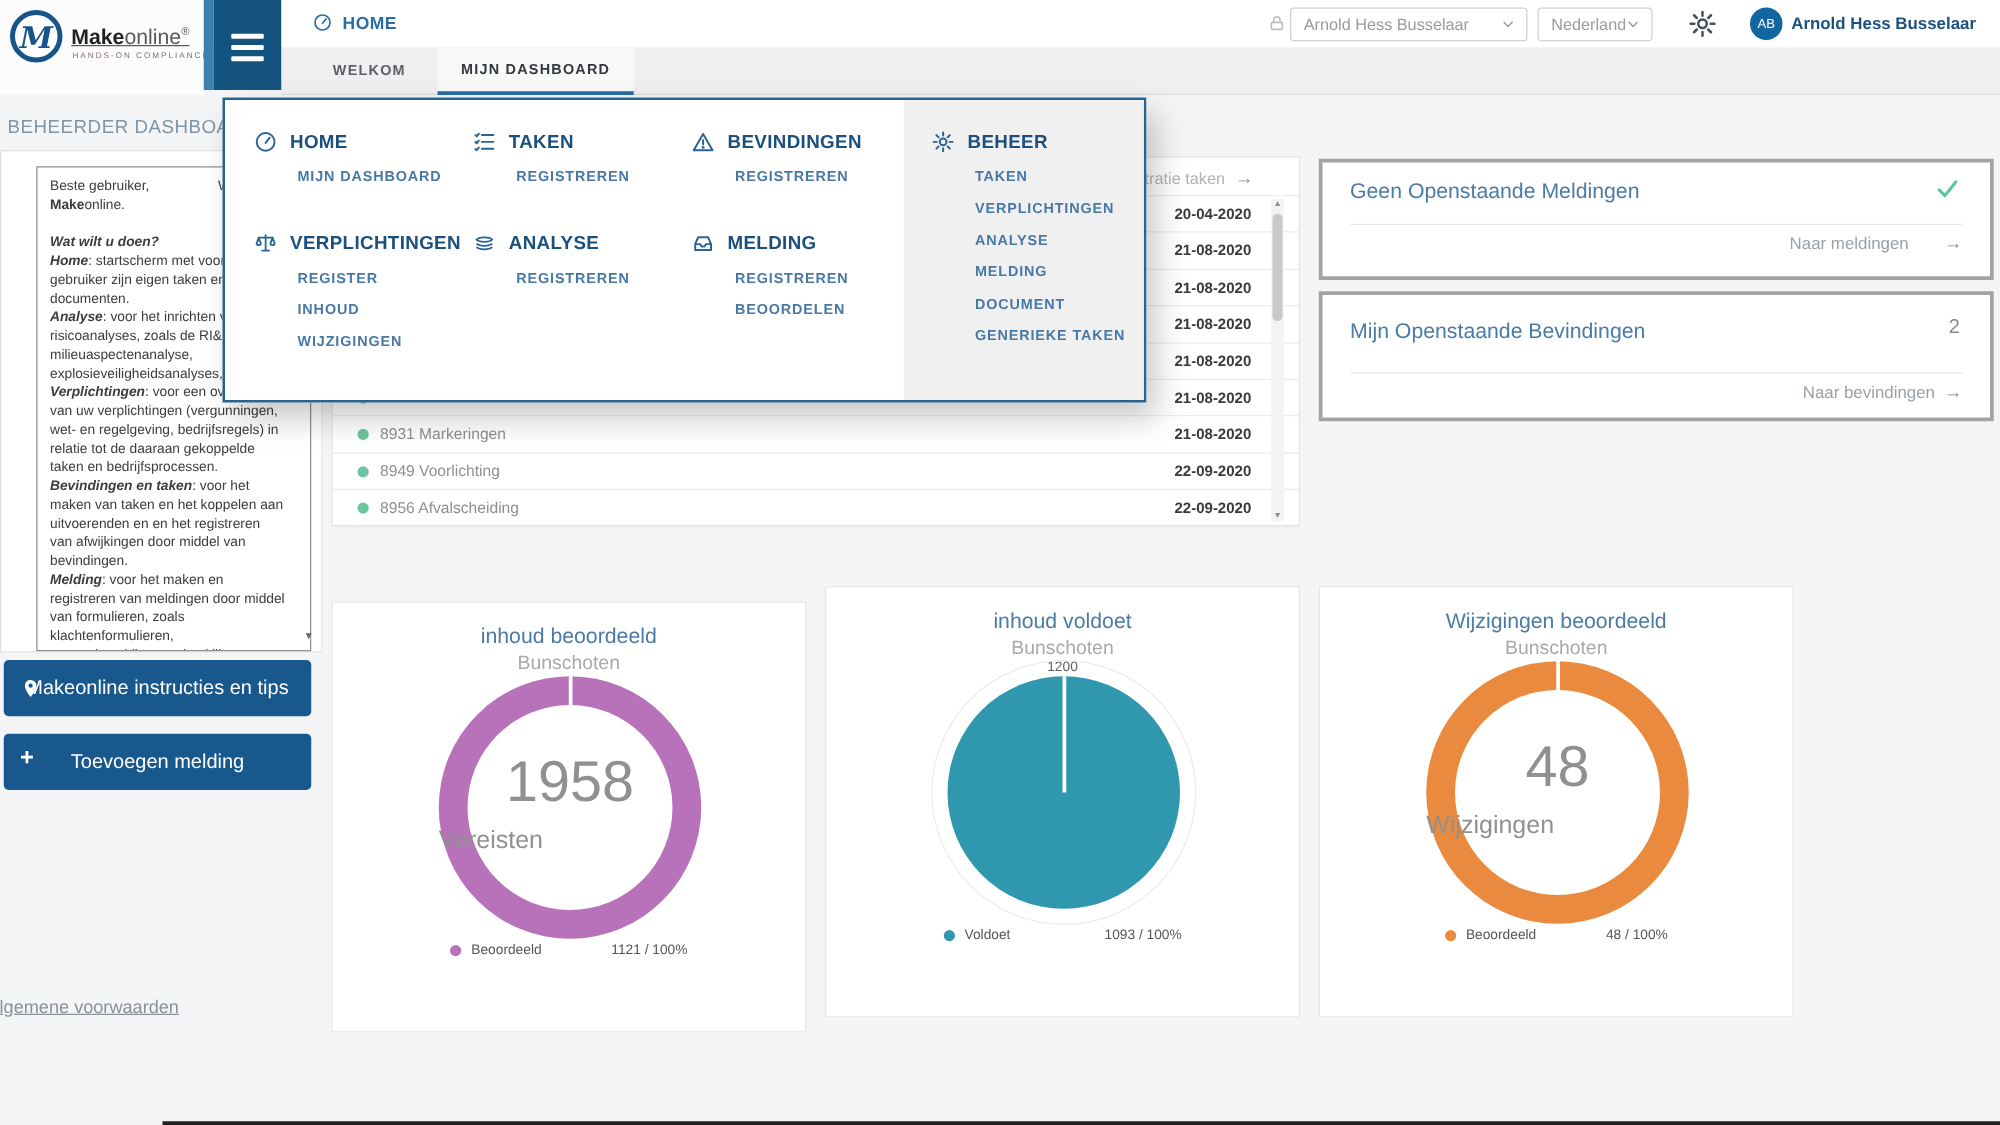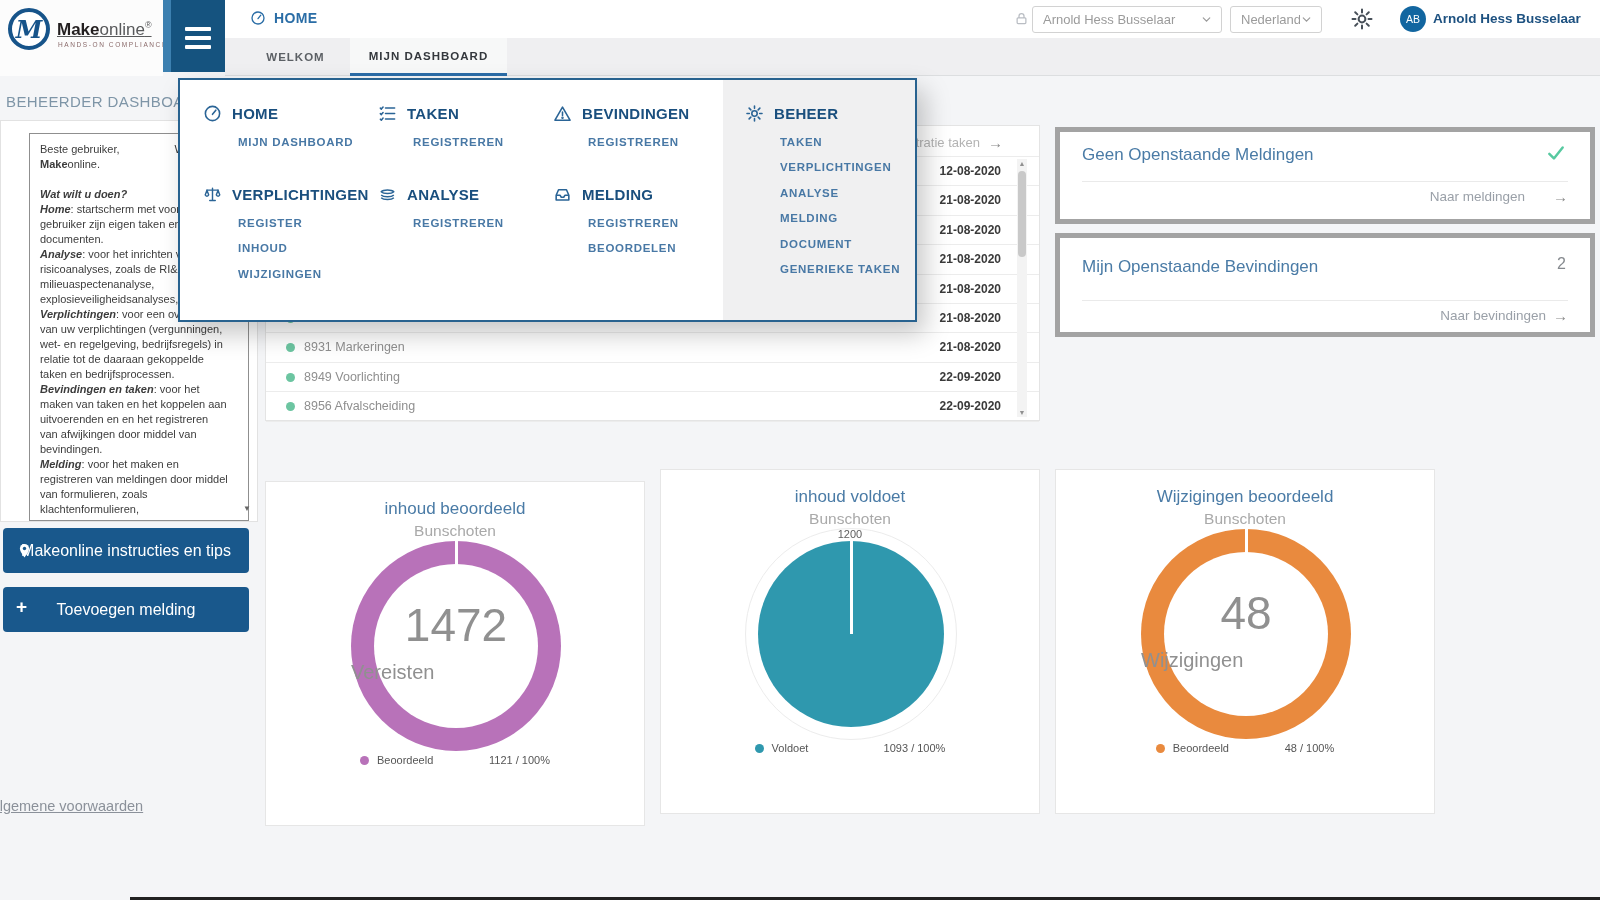--- a/index.html
+++ b/index.html
@@ -86,21 +86,21 @@
   .task-dot { position:absolute; left:20px; top:10px; width:9px; height:9px; border-radius:50%; background:#6cc5a1; }
   .task-label { position:absolute; left:38px; top:7px; font-size:12.5px; color:#8f8f8f; }
   .task-date { position:absolute; right:38px; top:7px; font-size:12px; font-weight:bold; color:#3a3a3a; }
   .tasks-scrollbar { position:absolute; right:12px; top:33px; width:10px; height:258px; background:#f3f3f3; }
   .tasks-scrollbar .sb-up, .tasks-scrollbar .sb-down { position:absolute; left:0; width:10px; font-size:7px; color:#909090; text-align:center; }
   .sb-up { top:1px; } .sb-up::before { content:"\25B2"; }
   .sb-down { bottom:1px; } .sb-down::before { content:"\25BC"; }
   .sb-thumb { position:absolute; left:1px; top:12px; width:8px; height:86px; background:#c9c9c9; border-radius:4px; }
 
   
-  .status-card { left:1055px; width:540px; background:#fff; border:5px solid #a3a3a3; z-index:4; }
+  .status-card { left:1055px; width:540px; background:#fff; border:3px solid #a3a3a3; z-index:4; }
   .status-card-1 { top:127px; height:97px; }
   .status-card-2 { top:233px; height:104px; }
   .status-title { position:absolute; left:22px; font-size:17px; color:#4a7ba6; }
   .status-card-1 .status-title { top:13px; } .status-card-2 .status-title { top:19px; }
   .status-check { position:absolute; right:24px; top:11px; width:20px; height:20px; color:#57c9a0; }
   .status-count { position:absolute; right:24px; top:17px; font-size:16px; color:#85898e; }
   .status-divider { position:absolute; left:22px; right:22px; border-top:1px solid #eaeaea; }
   .status-card-1 .status-divider { top:49px; } .status-card-2 .status-divider { top:62px; }
   .status-link { position:absolute; right:22px; display:flex; gap:7px; align-items:center;
     font-size:13.5px; color:#9aa0a8; cursor:pointer; }
@@ -249,21 +249,21 @@
 
   <div class="abs tasks-card">
     <div class="tasks-header">
       <span class="th-label">registratie taken</span>
       <span class="arrow-glyph"></span>
     </div>
     <div class="task-rows">
         <div class="task-row">
           <span class="task-dot"></span>
           <span class="task-label"></span>
-          <span class="task-date">12-08-2020</span>
+          <span class="task-date">20-04-2020</span>
         </div>
         <div class="task-row">
           <span class="task-dot"></span>
           <span class="task-label"></span>
           <span class="task-date">21-08-2020</span>
         </div>
         <div class="task-row">
           <span class="task-dot"></span>
           <span class="task-label"></span>
           <span class="task-date">21-08-2020</span>
@@ -329,21 +329,21 @@
     </div>
   </div>
 
   <div>
       <div class="chart-card">
         <div class="chart-title">inhoud beoordeeld</div>
         <div class="chart-subtitle">Bunschoten</div>
         <div class="donut" style="background: rgb(184, 114, 185);">
           <div class="donut-hole"></div>
           <div class="donut-notch"></div>
-          <div class="donut-center-value">1472</div>
+          <div class="donut-center-value">1958</div>
           <div class="donut-center-label">Vereisten</div>
         </div>
         <div class="chart-legend">
           <span class="legend-dot" style="background: rgb(184, 114, 185);"></span>
           <span class="legend-label">Beoordeeld</span>
           <span class="legend-value">1121 / 100%</span>
         </div>
       </div>
       <div class="chart-card">
         <div class="chart-title">inhoud voldoet</div>

